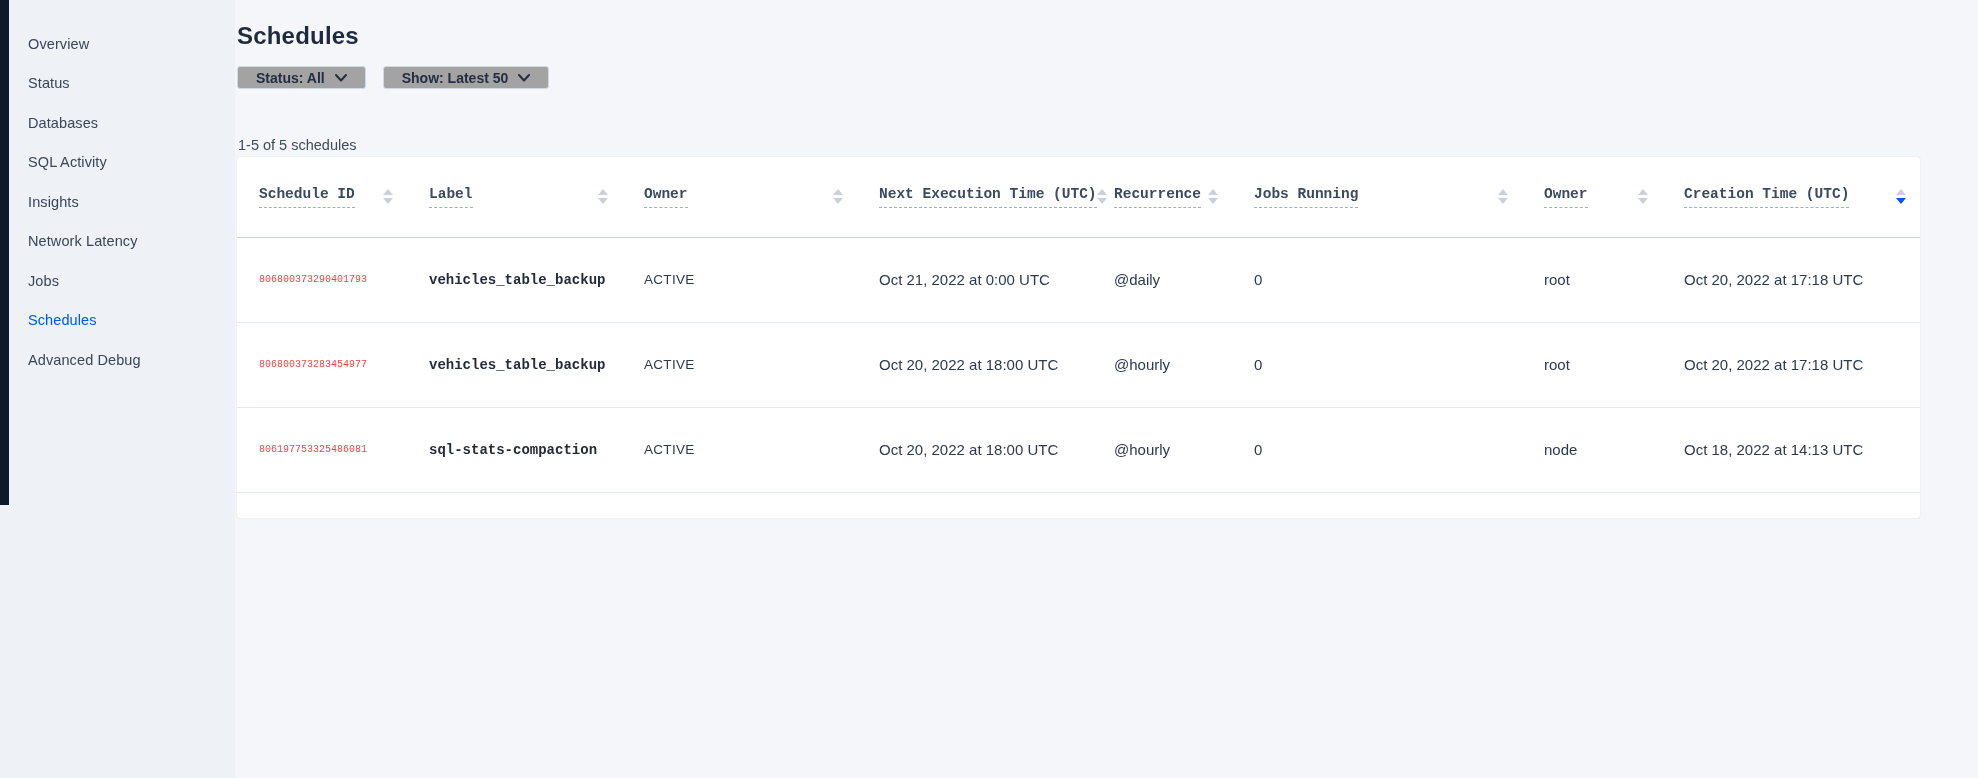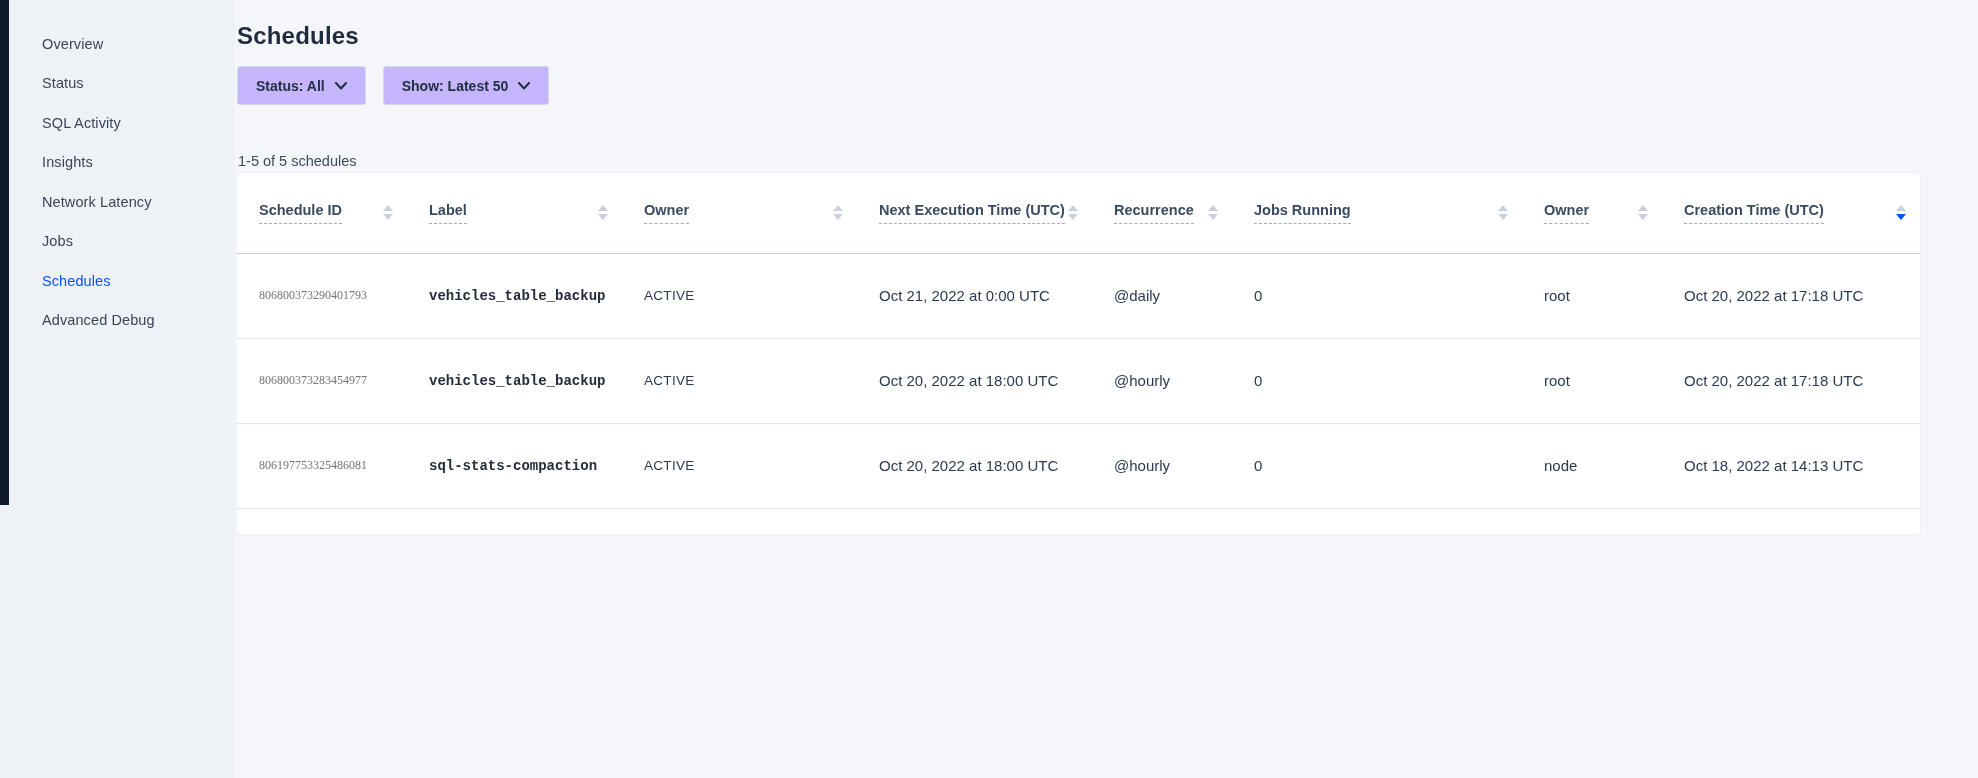--- a/index.html
+++ b/index.html
@@ -14,72 +14,73 @@
   .edge-strip { position:absolute; left:0; top:0; width:9px; height:505px; background:#0e1a2b; z-index:5; }
 
   
   aside {
     width:235px; flex:0 0 235px; height:100%;
     background:#eef2f7;
     padding-top:24px;
   }
   .nav-item {
     height:39.5px; display:flex; align-items:center;
-    padding-left:42px; font-size:14.5px; color:#3b4558;
+    padding-left:28px; font-size:14.5px; color:#3b4558;
     cursor:pointer; letter-spacing:.1px;
   }
   .nav-item.active { color:var(--accent,#0055ff); }
 
   
   main { flex:1; padding:22px 60px 0 2px; }
   h1 { font-size:24px; line-height:28px; font-weight:700; color:#1f2a3c; letter-spacing:.2px; }
 
   .filters { display:flex; gap:17px; margin-top:16px; }
   .dropdown-btn {
-    height:39px; background:#c4b5fd; border:1px solid #d3d9e4; border-radius:3px;
+    height:23px; background:#a3a3a3; border:1px solid #d3d9e4; border-radius:3px;
     display:inline-flex; align-items:center; gap:10px;
     padding:0 18px; font-family:"Liberation Sans",sans-serif;
     font-size:14px; font-weight:700; color:#242e42; cursor:pointer;
   }
   .chev { width:12px; height:8px; display:block; }
 
   .count { margin:48px 0 4px 1px; font-size:14.5px; color:#3e4a5e; }
 
   .card {
     background:#fff; border-radius:3px; box-shadow:0 0 1px rgba(60,70,90,.25);
     padding-bottom:25px;
   }
   table { width:100%; border-collapse:collapse; table-layout:fixed; }
-  th { height:80px; vertical-align:middle; text-align:right; padding:0 14px 0 22px; }
+  th { height:80px; vertical-align:middle; text-align:right; padding:0 14px 0 22px;font-family:Liberation Mono, monospace; }
   .th-inner { display:flex; align-items:center; justify-content:space-between; }
   .th-label {
     font-size:14.5px; font-weight:700; color:#394a61;
     border-bottom:1px dashed #9fadc0; padding-bottom:5px; white-space:nowrap;
   }
   thead tr { border-bottom:1px solid #c6d1dc; }
   tbody tr { border-bottom:1px solid #e2e8ef; }
   td { height:85px; vertical-align:middle; padding:0 10px 0 22px; font-size:15px; color:#2c3a50; }
-  td.c-id    { font-family:Liberation Serif, serif; font-size:12px; color:#737373; }
+  td.c-id    { font-family:Liberation Mono, monospace; font-size:10px; color:#ef4444; }
   td.c-label { font-family:"Liberation Mono", monospace; font-size:14px; font-weight:700; color:#242c3c; }
   td.c-status{ font-size:13.5px; letter-spacing:.3px; }
 
   .sort { display:inline-flex; flex-direction:column; gap:3px; cursor:pointer; }
   .tri-up   { width:0; height:0; border-left:5px solid transparent; border-right:5px solid transparent; border-bottom:6px solid #c9d0dd; }
   .tri-down { width:0; height:0; border-left:5px solid transparent; border-right:5px solid transparent; border-top:6px solid #c9d0dd; }
   .sort.desc .tri-down { border-top-color:var(--accent,#0055ff); }
 </style>
 </head>
 <body>
 
 <div class="edge-strip"></div>
 
 <aside>
   <nav>
       <div class="nav-item">Overview</div>
       <div class="nav-item">Status</div>
+      <div class="nav-item">Databases</div>
       <div class="nav-item">SQL Activity</div>
       <div class="nav-item">Insights</div>
       <div class="nav-item">Network Latency</div>
       <div class="nav-item">Jobs</div>
       <div class="nav-item active">Schedules</div>
       <div class="nav-item">Advanced Debug</div>
     </nav>
 </aside>
 
 <main>

